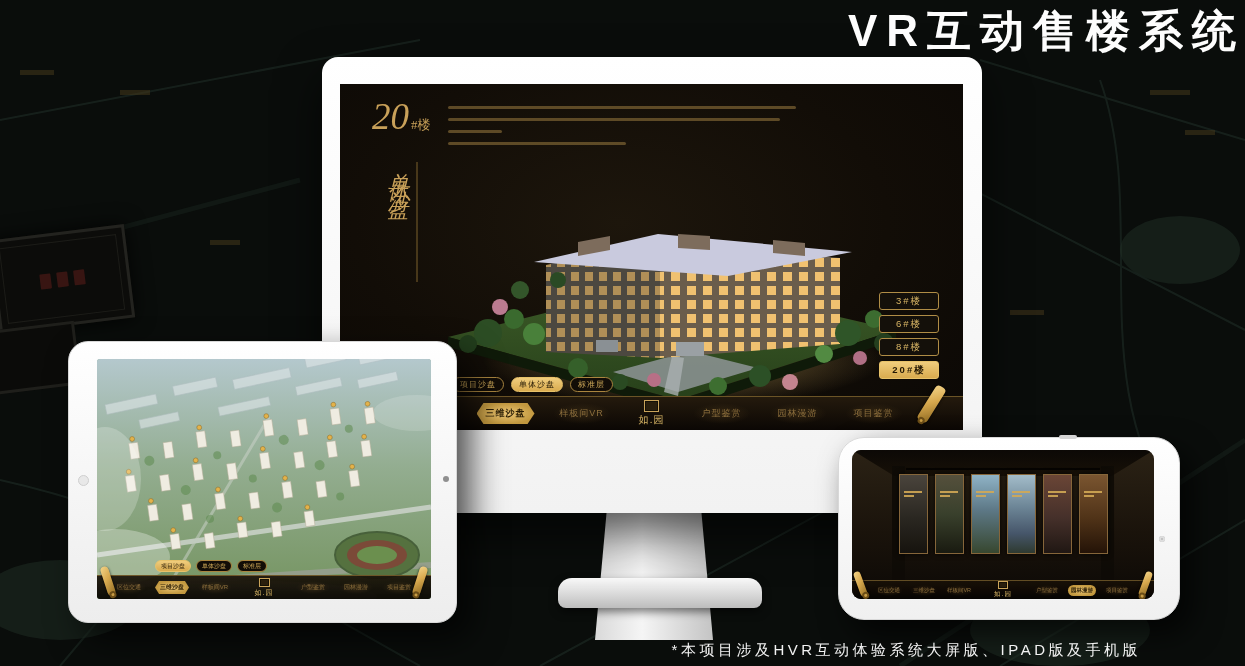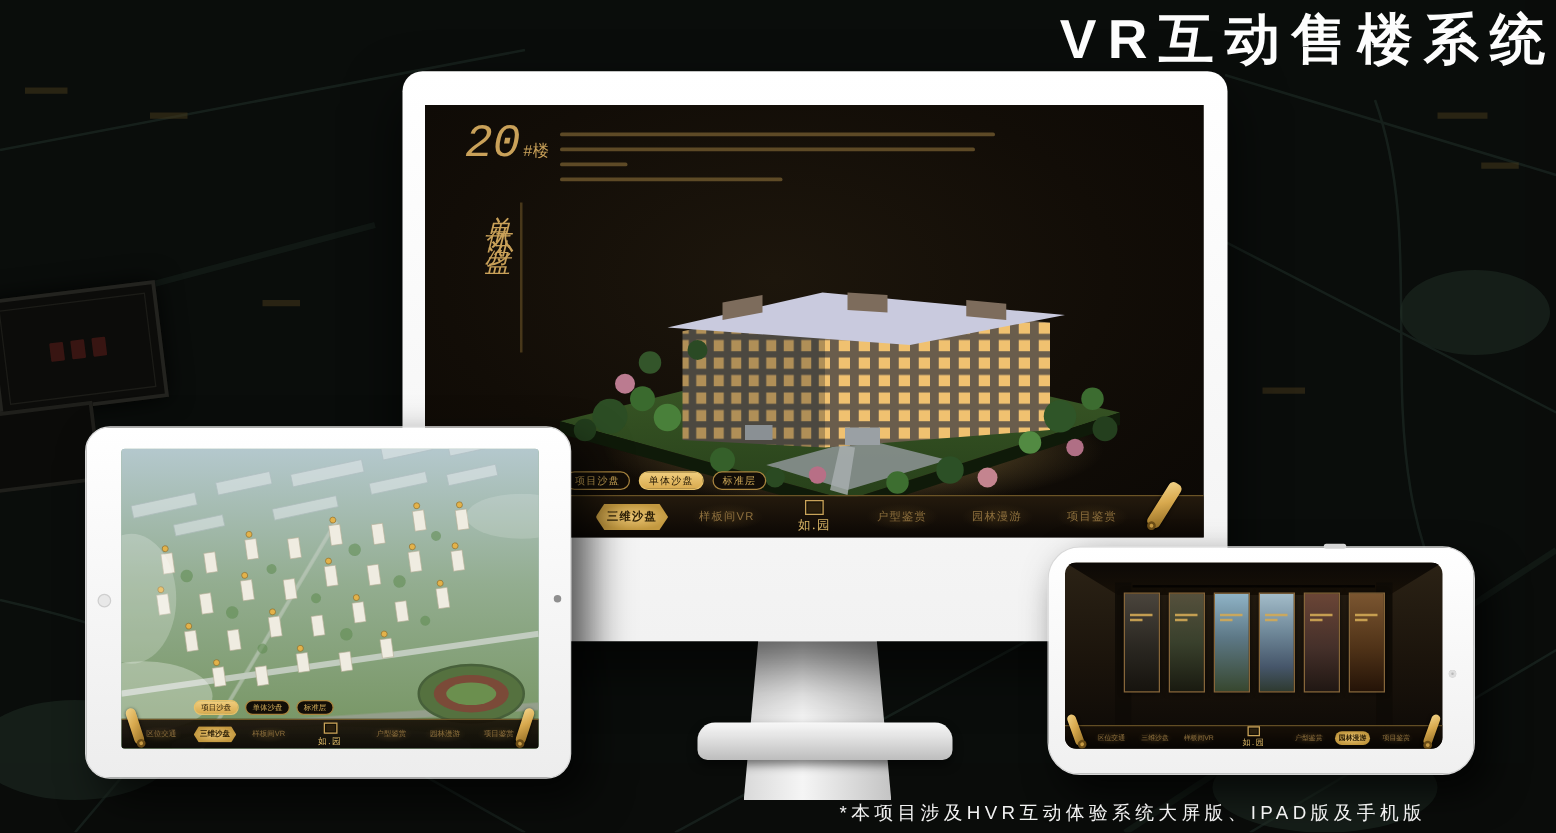--- a/index.html
+++ b/index.html
@@ -35,21 +35,21 @@
   .monitor-screen{position:absolute;left:18px;top:27px;width:623px;height:346px;
     background:radial-gradient(ellipse at 45% 40%, #1d160c 0%, #120d07 55%, #0b0805 100%);
     overflow:hidden;}
   .stand-neck{position:absolute;left:273px;top:453px;width:118px;height:130px;
     background:linear-gradient(90deg,#d9d9d9,#f5f5f5 40%,#c4c4c4);
     clip-path:polygon(10% 0,90% 0,100% 100%,0% 100%);z-index:1;}
   .stand-foot{position:absolute;left:236px;top:518px;width:204px;height:30px;
     background:linear-gradient(#fafafa,#bdbdbd);border-radius:14px 14px 8px 8px;
     box-shadow:0 4px 8px rgba(0,0,0,.5);z-index:1;}
   
-  .m-heading{position:absolute;left:32px;top:14px;color:#c9a159;font-family:Liberation Mono, monospace;}
+  .m-heading{position:absolute;left:32px;top:14px;color:#c9a159;font-family:Liberation Serif, serif;}
   .m-heading .num{font-size:37px;font-style:italic;line-height:1;}
   .m-heading .suf{font-size:13px;margin-left:2px;}
   .m-vertical{position:absolute;left:44px;top:72px;height:190px;
     writing-mode:vertical-rl;color:#c9a159;font-size:21px;letter-spacing:9px;
     font-family:"DejaVu Serif","Liberation Serif",serif;font-style:italic;}
   .m-vline{position:absolute;left:76px;top:78px;width:2px;height:120px;background:#6b5426;opacity:.6;}
   .m-par{position:absolute;left:108px;top:22px;}
   .m-par .ln{height:3px;background:#7d6433;opacity:.7;border-radius:2px;margin-bottom:9px;}
   .bld-svg{position:absolute;left:88px;top:46px;}
   .tower-btns{position:absolute;right:24px;top:208px;display:flex;flex-direction:column;gap:5px;}
@@ -241,20 +241,26 @@
         <circle cx="420" cy="203" r="13" fill="#2f5528"></circle>
           <circle cx="446" cy="189" r="9" fill="#3c6c30"></circle>
         <circle cx="456" cy="213" r="10" fill="#243f1e"></circle>
           <circle cx="396" cy="224" r="9" fill="#528a42"></circle>
         <circle cx="432" cy="228" r="7" fill="#b06f85"></circle>
           <circle cx="130" cy="150" r="8" fill="#2a4a24"></circle>
         <circle cx="92" cy="160" r="9" fill="#33552a"></circle>
       </g>
     </svg>
 
+    <div class="tower-btns">
+      <div class="twr">3#楼</div>
+      <div class="twr">6#楼</div>
+      <div class="twr">8#楼</div>
+      <div class="twr on">20#楼</div>
+    </div>
 
     <div class="m-subtabs">
       <div class="stab">项目沙盘</div>
       <div class="stab on">单体沙盘</div>
       <div class="stab">标准层</div>
     </div>
 
     <div class="m-nav">
       <div class="nav-item">区位交通</div>
       <div class="nav-item on">三维沙盘</div>

